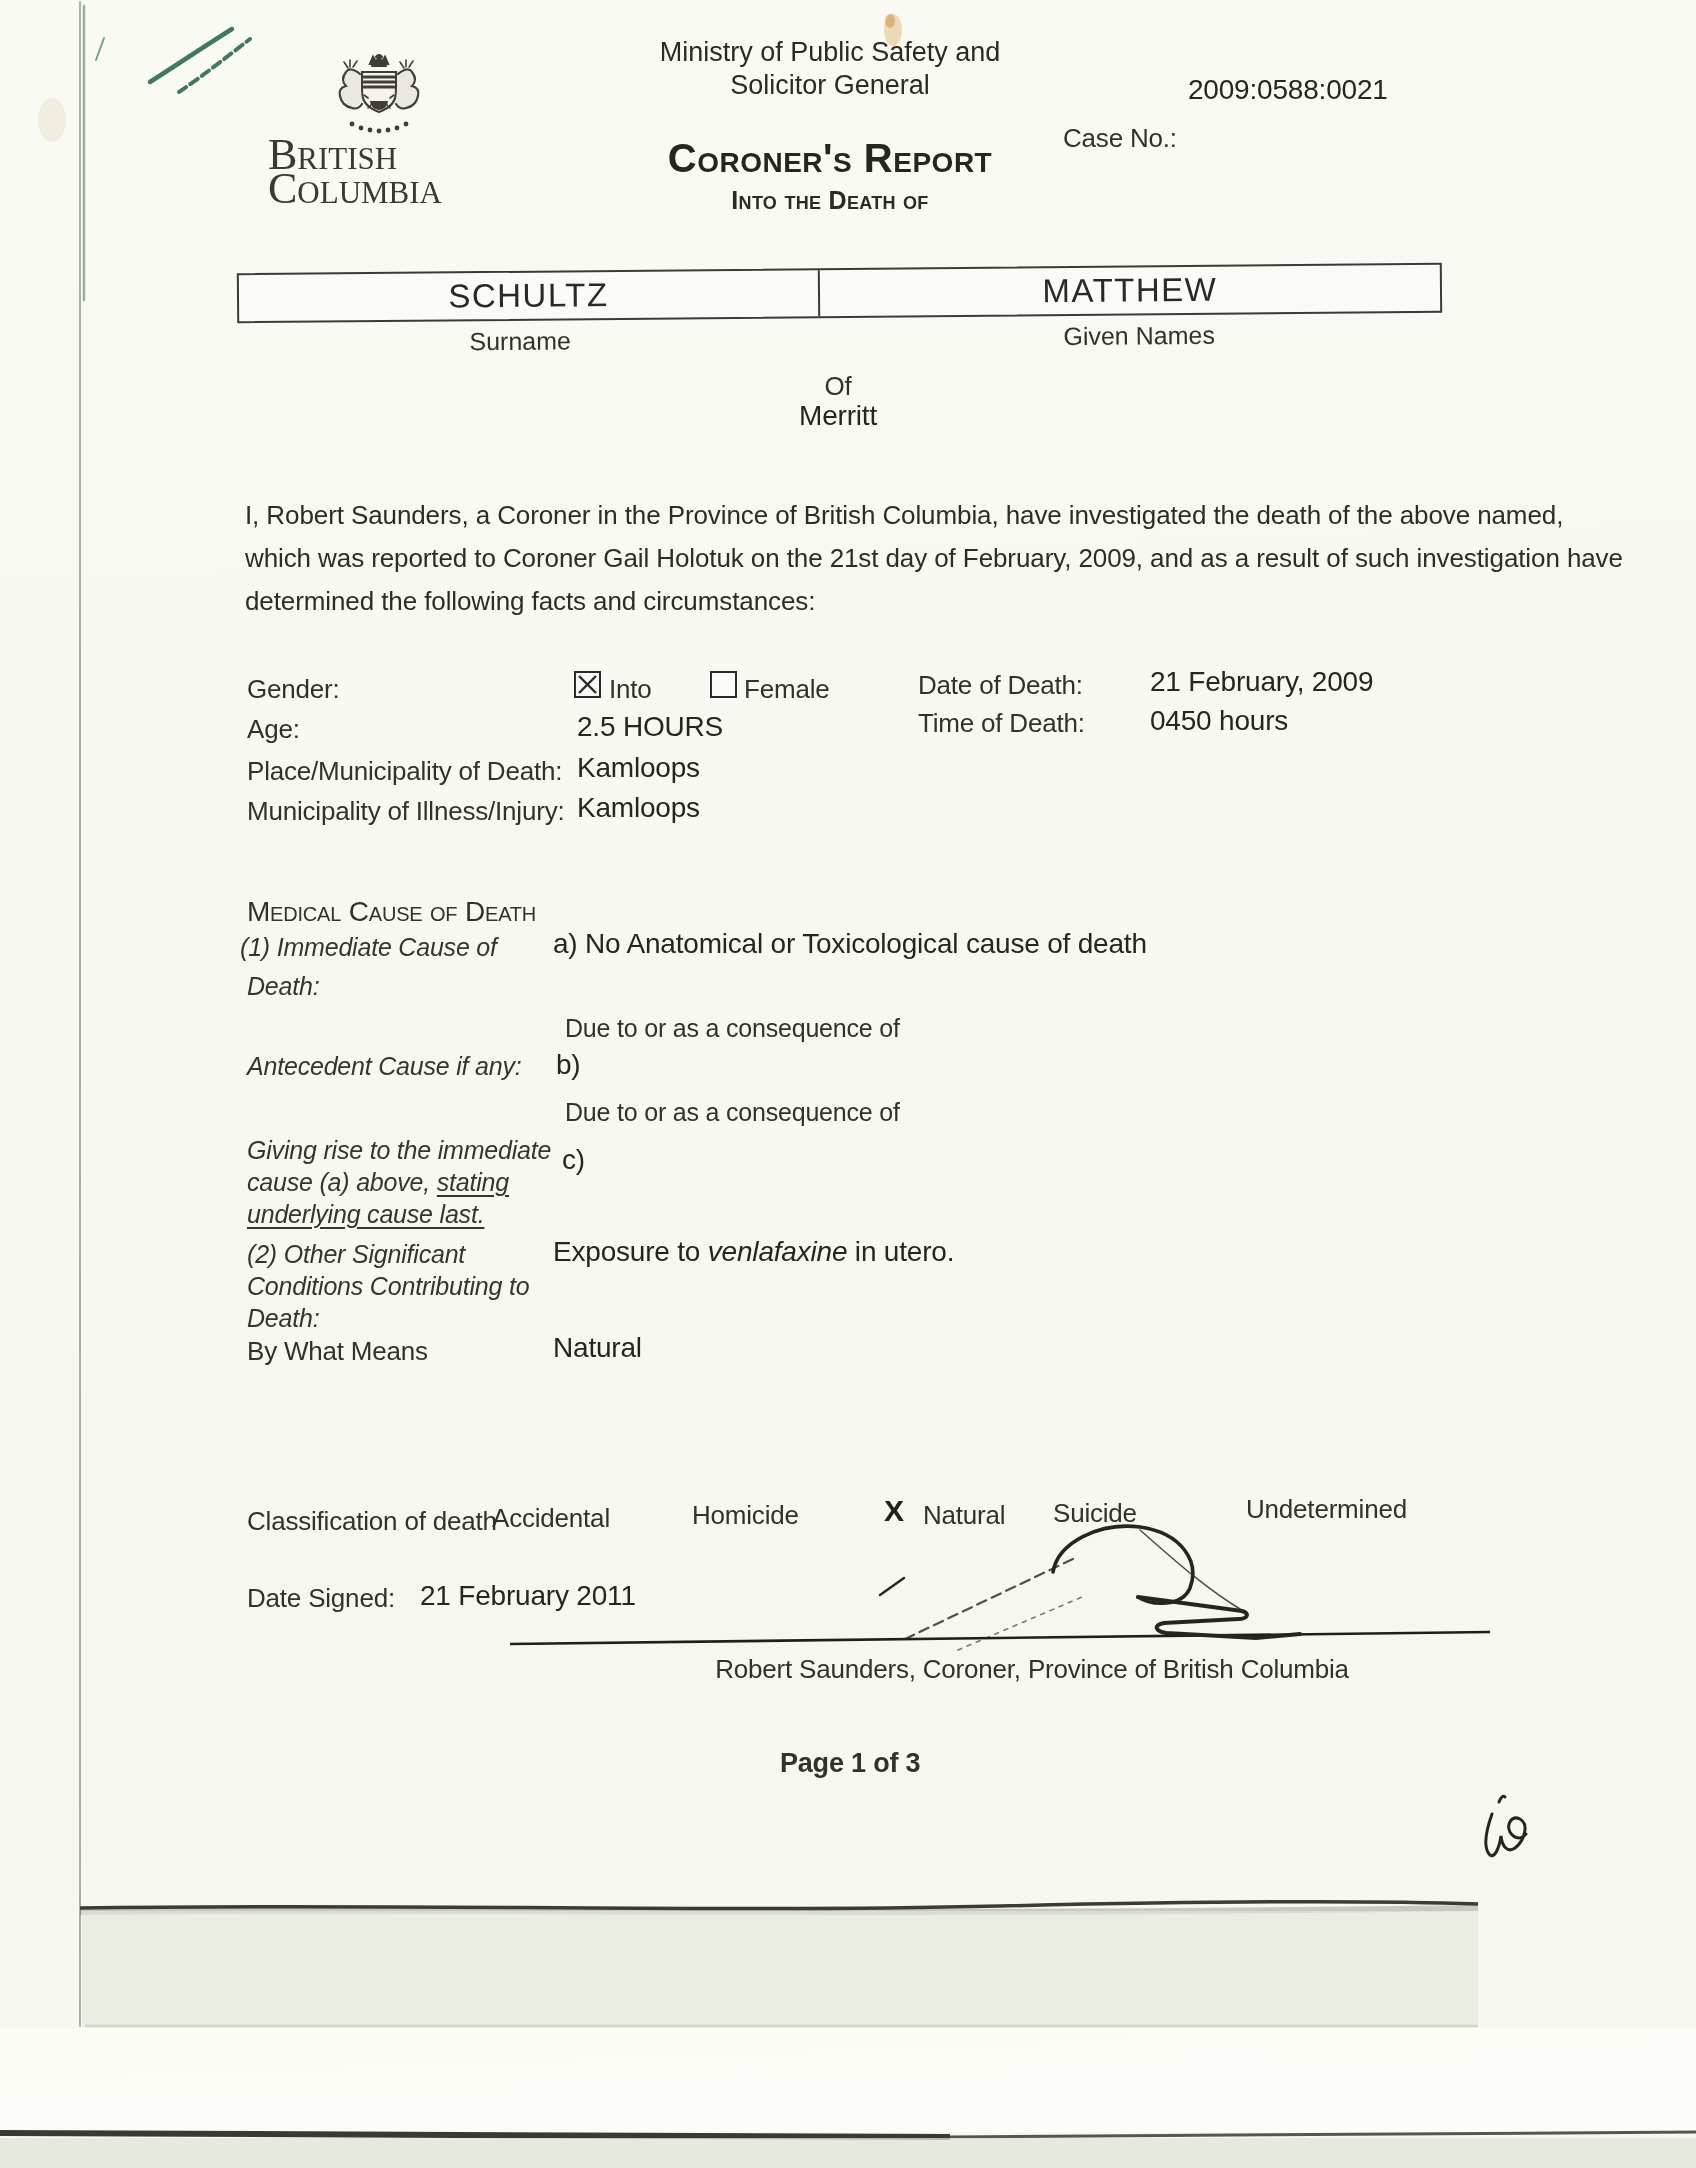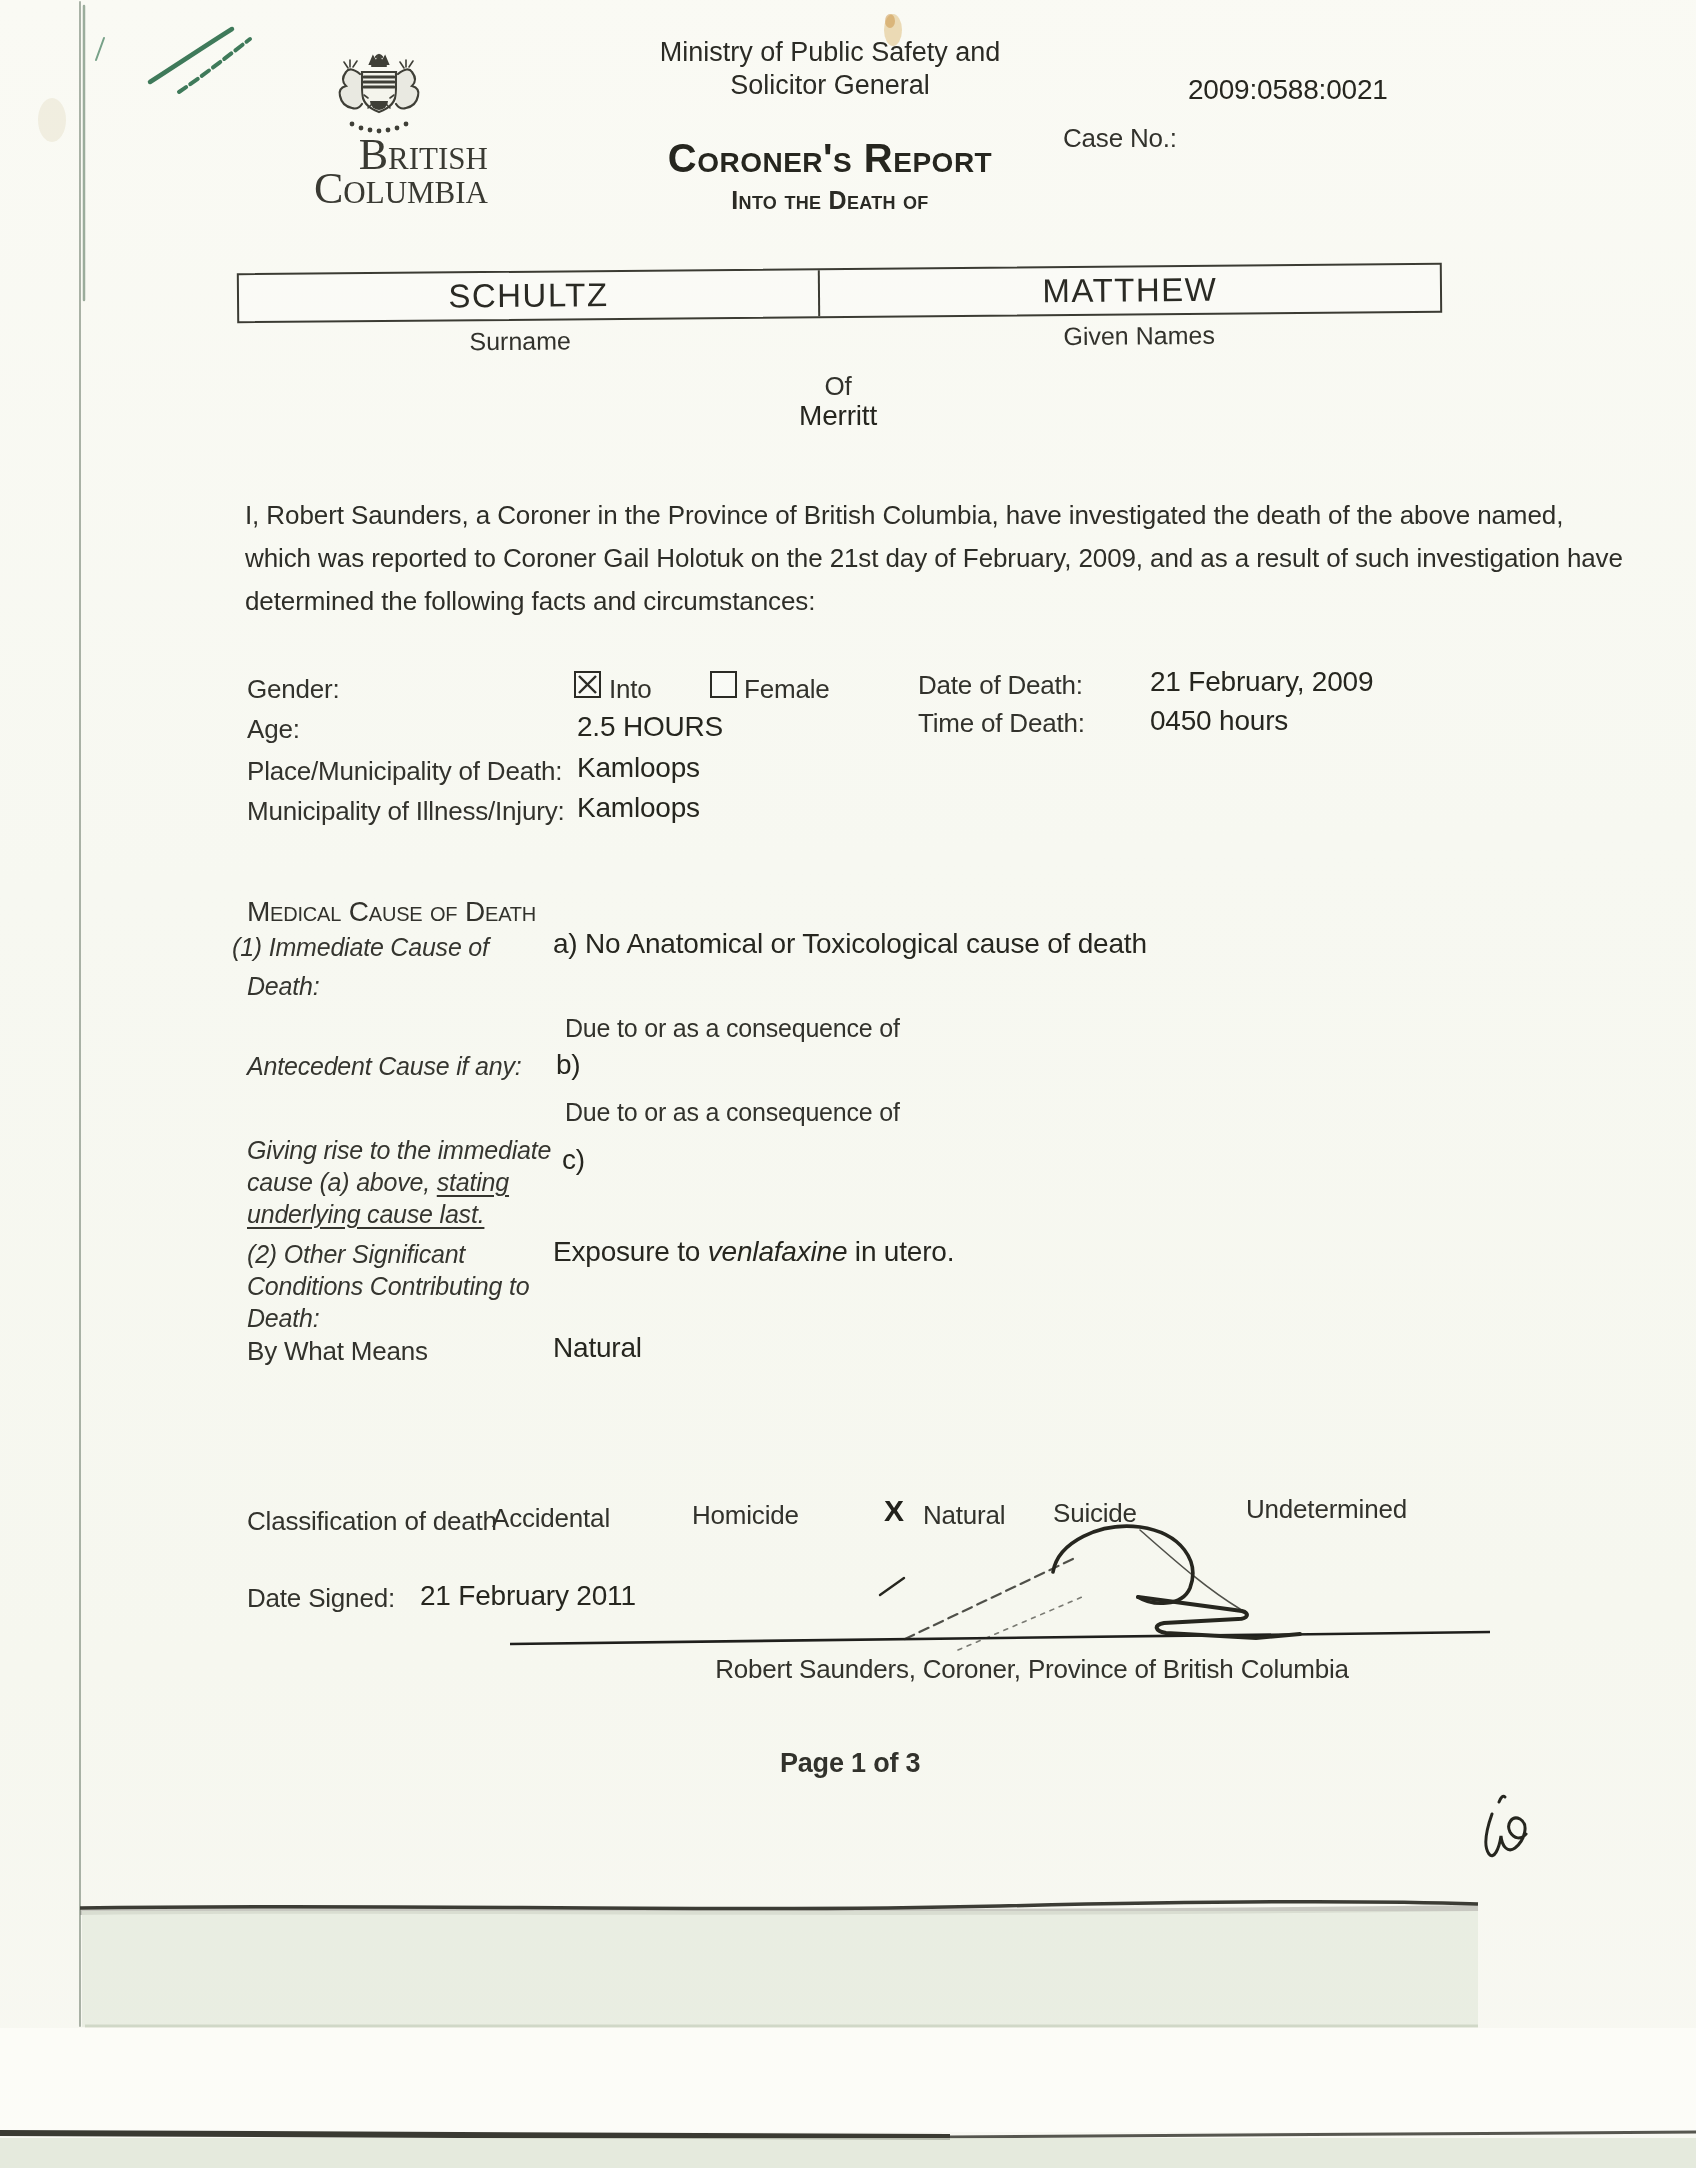--- a/index.html
+++ b/index.html
@@ -9,21 +9,21 @@
     font-family:"Liberation Sans",sans-serif;color:#2e2e28;
   }
   .abs{position:absolute;}
   .lbl{font-size:26px;color:#32322c;letter-spacing:-0.2px;white-space:nowrap;}
   .val{font-size:28px;color:#26261f;letter-spacing:-0.2px;white-space:nowrap;}
   .ital{font-style:italic;font-size:25px;color:#35352f;letter-spacing:-0.2px;white-space:nowrap;}
   .sc{font-variant-caps:small-caps;}
   .ministry{font-size:27px;text-align:center;line-height:33px;color:#2b2b25;}
   .report-title{font-size:40px;font-weight:700;letter-spacing:0.5px;color:#26261f;text-align:center;}
   .report-sub{font-size:25px;font-weight:700;letter-spacing:0.3px;color:#2b2b25;text-align:center;}
-  .logo-text{font-family:"Liberation Serif",serif;font-variant-caps:small-caps;font-size:44px;line-height:34px;color:#3a3a33;text-align:right;letter-spacing:0px;}
+  .logo-text{font-family:"Liberation Serif",serif;font-variant-caps:small-caps;font-size:44px;line-height:34px;color:#3a3a33;text-align:left;letter-spacing:0px;}
   .namebox-wrap{left:237px;top:268px;width:1205px;transform:rotate(-0.5deg);transform-origin:center;}
   .namebox{display:flex;height:46px;border:2px solid #3b3b33;background:rgba(255,255,255,0.25);}
   .namecell{display:flex;align-items:center;justify-content:center;font-size:33px;letter-spacing:1.5px;color:#2a2a24;}
   .namecell.left{width:48.2%;border-right:2px solid #3b3b33;}
   .namecell.right{flex:1;}
   .under-label{position:absolute;top:56px;font-size:25px;color:#32322c;}
   .residence{left:538px;top:371px;width:600px;text-align:center;line-height:30px;}
   .intro-line{position:absolute;left:245px;font-size:26px;letter-spacing:-0.1px;color:#2d2d27;white-space:nowrap;}
   .checkbox{position:absolute;width:23px;height:23px;border:2.5px solid #2b2b25;background:rgba(255,255,255,0.3);}
   .para-sp{white-space:nowrap;}
@@ -119,21 +119,21 @@
   <span class="abs val" style="left:1150px;top:705px;">0450 hours</span>
 
   <span class="abs lbl" style="left:247px;top:756px;">Place/Municipality of Death:</span>
   <span class="abs val" style="left:577px;top:752px;">Kamloops</span>
 
   <span class="abs lbl" style="left:247px;top:796px;">Municipality of Illness/Injury:</span>
   <span class="abs val" style="left:577px;top:792px;">Kamloops</span>
 
   <span class="abs lbl sc" style="left:247px;top:896px;font-size:28px;">Medical Cause of Death</span>
 
-  <span class="abs ital" style="left:232px;top:933px;">(1) Immediate Cause of</span>
+  <span class="abs ital" style="left:240px;top:933px;">(1) Immediate Cause of</span>
   <span class="abs ital" style="left:247px;top:972px;">Death:</span>
   <span class="abs val" style="left:553px;top:928px;text-align:center;">a) No Anatomical or Toxicological cause of death</span>
 
   <span class="abs lbl" style="left:565px;top:1014px;font-size:25px;">Due to or as a consequence of</span>
 
   <span class="abs ital" style="left:247px;top:1052px;">Antecedent Cause if any:</span>
   <span class="abs val" style="left:556px;top:1049px;">b)</span>
 
   <span class="abs lbl" style="left:565px;top:1098px;font-size:25px;">Due to or as a consequence of</span>
 

